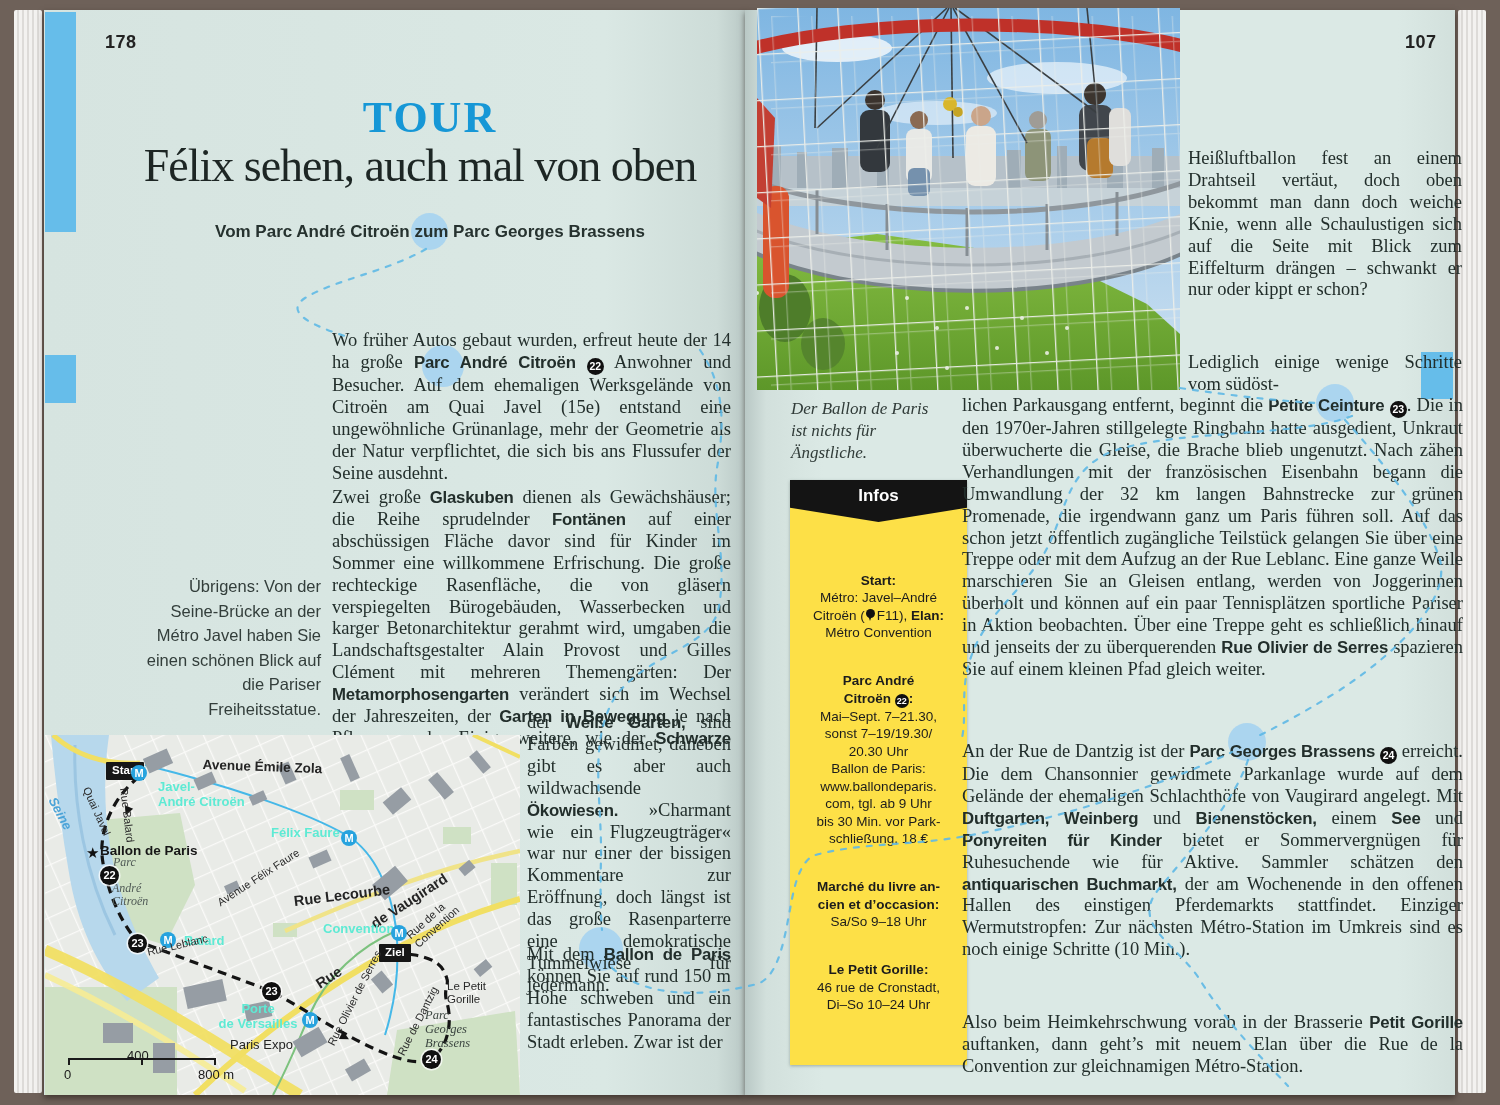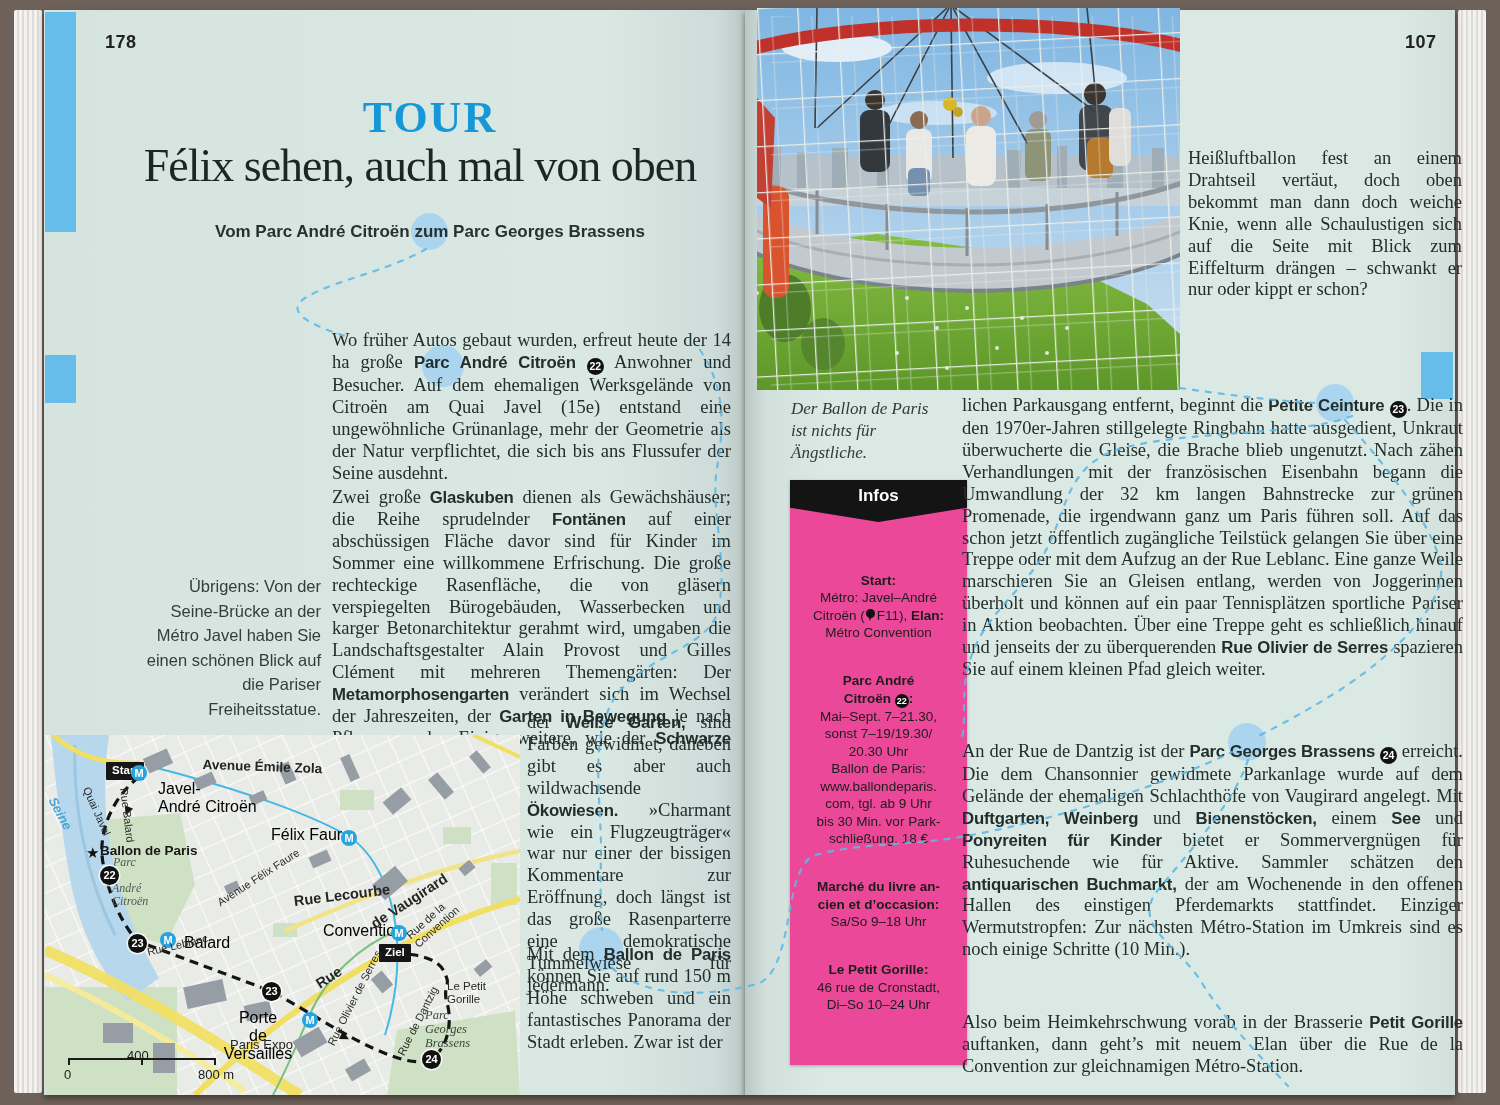--- a/index.html
+++ b/index.html
@@ -27,39 +27,39 @@
   .serif-body .b{font-family:"Liberation Sans",sans-serif;font-weight:bold;font-size:16.8px;letter-spacing:-.2px;}
   .margin-note{font:16.5px/24.5px "Liberation Sans",sans-serif;color:#333e3b;text-align:right;}
   .caption{font:italic 17px/22px "Liberation Serif",serif;color:#313c39;}
 
   .badge-num{display:inline-block;width:17px;height:17px;border-radius:50%;background:#101010;color:#fff;
     font:bold 10.5px/17px "Liberation Sans",sans-serif;text-align:center;vertical-align:-2px;letter-spacing:0;}
 
   .highlight-circle{position:absolute;border-radius:50%;background:#a9d4ef;opacity:.95;}
 
   
-  .infos-box{position:absolute;background:#ec4899;box-shadow:0 1px 3px rgba(40,60,55,.35);}
+  .infos-box{position:absolute;background:#fde047;box-shadow:0 1px 3px rgba(40,60,55,.35);}
   .infos-header{position:absolute;left:0;top:0;width:100%;height:42px;background:#141414;
     clip-path:polygon(0 0,100% 0,100% 66%,50% 100%,0 66%);}
   .infos-header span{display:block;font:bold 17px/32px "Liberation Sans",sans-serif;color:#fff;text-align:center;}
   .infos-body{position:absolute;left:6px;right:6px;top:52px;
     font:13.5px/17.5px "Liberation Sans",sans-serif;color:#1c1c1c;text-align:center;white-space:pre-line;}
   .infos-section{margin-top:13px;}
   .infos-body .b{font-weight:bold;}
   .infos-body .badge-num{width:14px;height:14px;font:bold 9px/14px "Liberation Sans",sans-serif;vertical-align:-1px;}
   .pin-icon{display:inline-block;width:9px;height:12px;position:relative;vertical-align:-1px;margin:0 2px 0 1px;}
   .pin-icon::before{content:"";position:absolute;left:0;top:0;width:9px;height:9px;border-radius:50%;background:#111;}
   .pin-icon::after{content:"";position:absolute;left:2.5px;top:6.5px;border-left:2px solid transparent;border-right:2px solid transparent;border-top:6px solid #111;}
 
   
   .ml{position:absolute;white-space:pre-line;transform-origin:0 0;color:#2b2b2b;line-height:1.12;}
   .ml-street{font-size:11px;}
   .ml-street-md{font-weight:bold;font-size:13.5px;color:#242424;}
   .ml-street-lg{font-weight:bold;font-size:14.5px;color:#242424;}
-  .ml-metro{font-weight:normal;font-size:16px;color:#000000;}
+  .ml-metro{font-weight:bold;font-size:13px;color:#5eead4;}
   .ml-park{font-style:italic;font-size:12px;color:#505a56;font-family:"Liberation Serif",serif;}
   .ml-poi{font-weight:bold;font-size:13.5px;color:#161616;}
   .ml-seine{font-style:italic;font-weight:bold;font-size:13px;color:#4aa3d8;}
   .m-icon{position:absolute;width:16px;height:16px;border-radius:50%;background:#27a3de;color:#fff;
     font:bold 11px/16px "Liberation Sans",sans-serif;text-align:center;}
   .map-tag{position:absolute;background:#161616;color:#fff;font:bold 11.5px/1 "Liberation Sans",sans-serif;
     padding:3px 6px;border-radius:1px;}
   .map-badge{position:absolute;width:19px;height:19px;border-radius:50%;background:#101010;color:#fff;
     font:bold 11px/19px "Liberation Sans",sans-serif;text-align:center;box-shadow:0 0 0 1.5px rgba(255,255,255,.75);}
   .scale-bar{position:absolute;border-top:2.5px solid #1a1a1a;}
@@ -185,21 +185,21 @@
     <div class="map-badge" style="left:83px;top:199px;">23</div>
     <div class="m-icon" style="left:115px;top:197px;">M</div>
     <div class="ml ml-metro" style="left:139px;top:199px;">Balard</div>
     <div class="ml ml-street" style="left:101px;top:211px;transform:rotate(-13deg);">Rue Leblanc</div>
     <div class="map-badge" style="left:217px;top:247px;">23</div>
     <div class="ml ml-metro" style="left:278px;top:187px;">Convention</div>
     <div class="m-icon" style="left:346px;top:190px;">M</div>
     <div class="map-tag" style="left:334px;top:209px;">Ziel</div>
     <div class="ml ml-street" style="left:359px;top:197px;transform:rotate(-42deg);">Rue de la
 Convention</div>
-    <div class="ml ml-metro" style="left:169px;top:274px;width:88px;text-align:center;">Porte
+    <div class="ml ml-metro" style="left:169px;top:267px;width:88px;text-align:center;">Porte
 de Versailles</div>
     <div class="m-icon" style="left:257px;top:277px;">M</div>
     <div class="ml ml-street-md" style="left:185px;top:303px;font-weight:normal;font-size:13px;">Paris Expo</div>
     <div class="ml ml-street" style="left:280px;top:307px;transform:rotate(-63deg);">Rue Olivier de Serres</div>
     <div class="ml ml-street" style="left:350px;top:317px;transform:rotate(-63deg);">Rue de Dantzig</div>
     <div class="ml ml-street" style="left:402px;top:245px;font-size:11.5px;">Le Petit
 Gorille</div>
     <div class="ml ml-park" style="left:380px;top:273px;font-size:12.5px;color:#3c4641;">Parc
 Georges
 Brassens</div>
@@ -343,20 +343,21 @@
       <div class="infos-section"><span class="b">Marché du livre an-
 cien et d’occasion:</span><span>
 Sa/So 9–18 Uhr</span></div>
       <div class="infos-section"><span class="b">Le Petit Gorille:</span><span>
 46 rue de Cronstadt,
 Di–So 10–24 Uhr</span></div>
     </div>
   </div>
 
   <div class="abs serif-body" style="left:1188px;top:148px;width:274px;">Heißluftballon fest an einem Drahtseil vertäut, doch oben bekommt man dann doch weiche Knie, wenn alle Schaulustigen sich auf die Seite mit Blick zum Eiffelturm drängen – schwankt er nur oder kippt er schon?</div>
+  <div class="abs serif-body" style="left:1188px;top:352px;width:274px;">Lediglich einige wenige Schritte vom südöst-</div>
   <div class="abs serif-body" style="left:962px;top:395px;width:501px;"><span>lichen Parkausgang entfernt, beginnt die </span><span class="b">Petite Ceinture</span><span> </span><span class="badge-num">23</span><span>. Die in den 1970er-Jahren stillgelegte Ringbahn hatte ausgedient, Unkraut überwucherte die Gleise, die Brache blieb ungenutzt. Nach zähen Verhandlungen mit der französischen Eisenbahn begann die Umwandlung der 32 km langen Bahnstrecke zur grünen Promenade, die irgendwann ganz um Paris führen soll. Auf das schon jetzt öffentlich zugängliche Teilstück gelangen Sie über eine Treppe oder mit dem Aufzug an der Rue Leblanc. Eine ganze Weile marschieren Sie an Gleisen entlang, werden von Joggerinnen überholt und können auf ein paar Tennisplätzen sportliche Pariser in Aktion beobachten. Über eine Treppe geht es schließlich hinauf und jenseits der zu überquerenden </span><span class="b">Rue Olivier de Serres</span><span> spazieren Sie auf einem kleinen Pfad gleich weiter.</span></div>
   <div class="abs serif-body" style="left:962px;top:741px;width:501px;"><span>An der Rue de Dantzig ist der </span><span class="b">Parc Georges Brassens</span><span> </span><span class="badge-num">24</span><span> erreicht. Die dem Chansonnier gewidmete Parkanlage wurde auf dem Gelände der ehemaligen Schlachthöfe von Vaugirard angelegt. Mit </span><span class="b">Duftgarten, Weinberg</span><span> und </span><span class="b">Bienenstöcken,</span><span> einem </span><span class="b">See</span><span> und </span><span class="b">Ponyreiten für Kinder</span><span> bietet er Sommervergnügen für Ruhesuchende wie für Aktive. Sammler schätzen den </span><span class="b">antiquarischen Buchmarkt,</span><span> der am Wochenende in den offenen Hallen des einstigen Pferdemarkts stattfindet. Einziger Wermutstropfen: Zur nächsten Métro-Station im Umkreis sind es noch einige Schritte (10 Min.).</span></div>
   <div class="abs serif-body" style="left:962px;top:988px;width:501px;margin-top:24px;"><span>Also beim Heimkehrschwung vorab in der Brasserie </span><span class="b">Petit Gorille</span><span> auftanken, dann geht’s mit neuem Elan über die Rue de la Convention zur gleichnamigen Métro-Station.</span></div>
 
   <svg class="abs" style="left:0;top:0;pointer-events:none;" width="1500" height="1105" viewBox="0 0 1500 1105">
     <g stroke="#5fb9e6" stroke-width="2.2" stroke-dasharray="5 8" fill="none" stroke-linecap="round" opacity=".9">
       <path d="M426 249 C386 272 334 280 305 298 C284 312 310 325 348 337"></path>
       <path d="M700 350 C726 388 724 428 717 468 C710 512 728 556 719 606 C713 648 648 652 615 697 C588 742 602 798 601 858 C600 898 601 918 602 930"></path>
       <path d="M612 968 C648 1000 710 996 757 984 C775 978 782 952 788 920 C793 894 796 868 812 856 C860 842 912 846 966 836 C1056 820 1166 784 1232 752"></path>
       <path d="M1180 388 C1235 396 1280 401 1316 403"></path>

